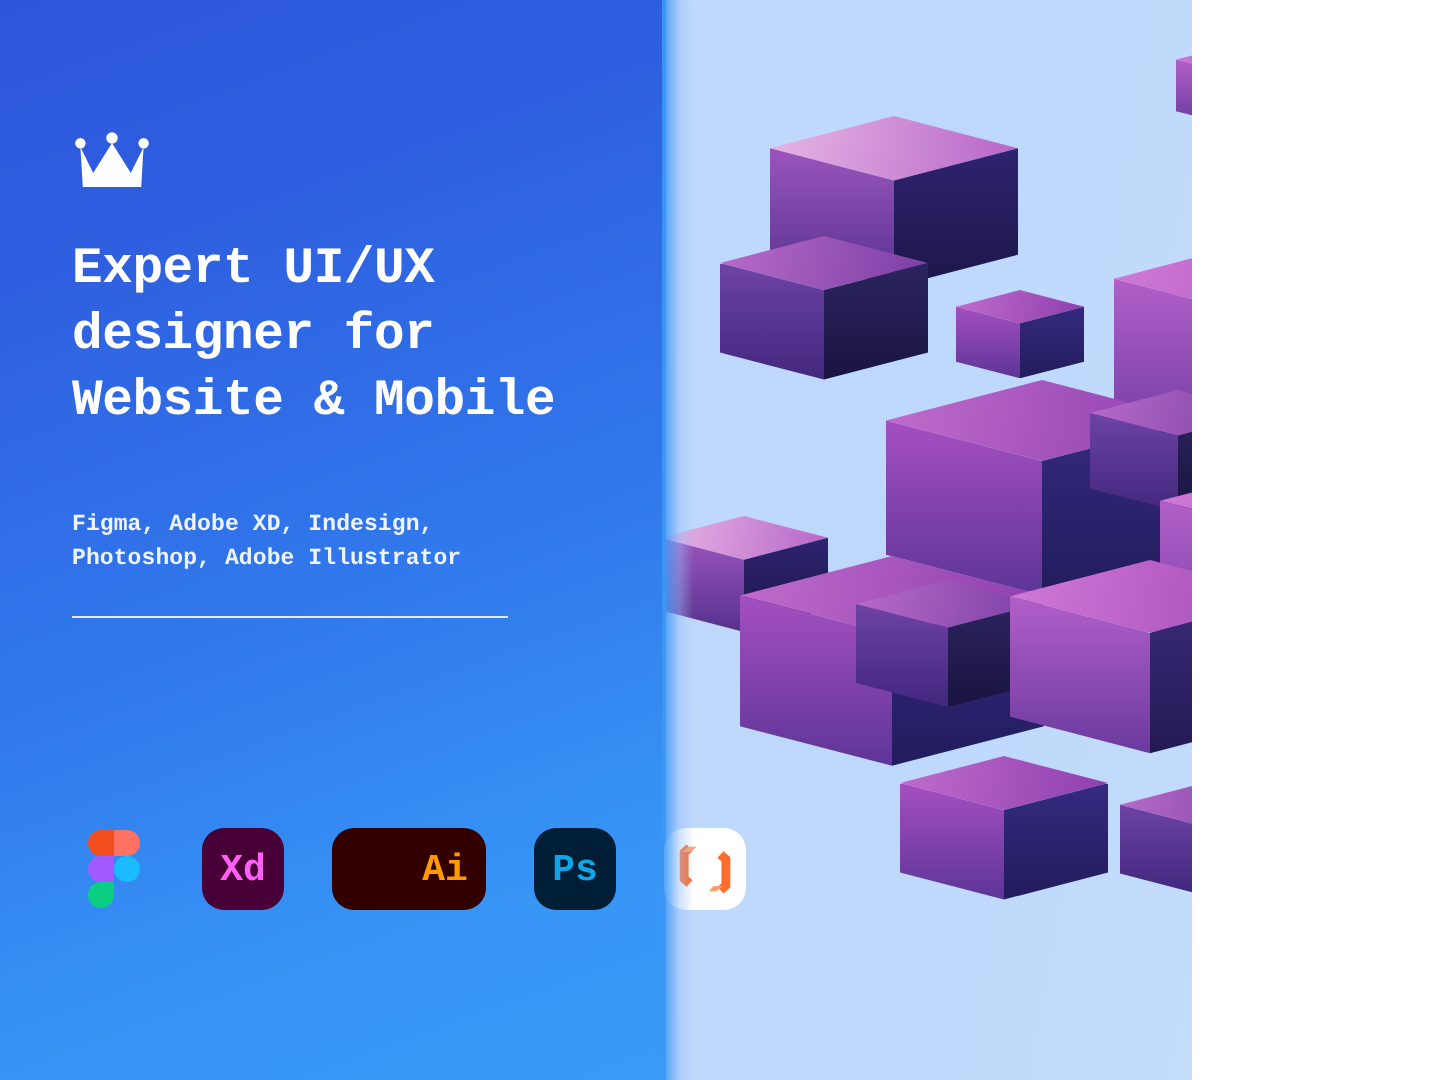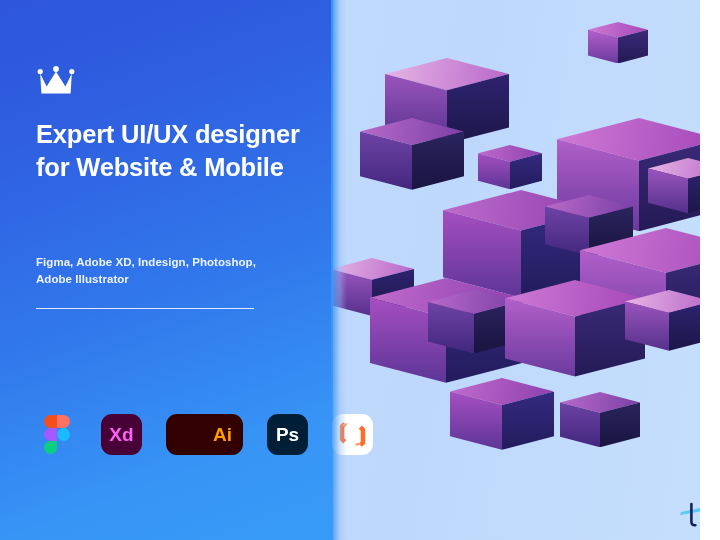--- a/index.html
+++ b/index.html
@@ -2,24 +2,24 @@
 <html><head>
 <meta charset="utf-8">
 <style>
   html, body {
     margin: 0;
     padding: 0;
     background: #ffffff;
   }
   .canvas {
     position: relative;
-    width: 700px;
+    width: 596px;
     height: 540px;
     overflow: hidden;
-    font-family: Liberation Sans, sans-serif;
+    font-family: Liberation Mono, monospace;
     background: #bfd9fd;
   }
 
   
   .art-panel {
     position: absolute;
     left: 0; top: 0;
     width: 720px; height: 540px;
     background: linear-gradient(100deg, #aecbfa 0%, #c2dbfc 22%, #bed8fc 60%, #c6dffd 100%);
   }
@@ -125,21 +125,21 @@
     align-items: center;
     justify-content: center;
     font-weight: bold;
     font-size: 19px;
     overflow: hidden;
     flex: 0 0 auto;
   }
   .app-icon.figma { background: transparent; border-radius: 0; }
   .app-icon.xd  { background: #470137; color: #ff61f6; }
   .app-icon.ai  { background: #330000; color: #ff9a00; padding-left: 36px; }
-  .app-icon.ps  { background: #001e36; color: #ffffff; }
+  .app-icon.ps  { background: #001e36; color: #0ea5e9; }
   .app-icon.invision { background: #ffffff; }
 
   
   .figma-glyph { position: relative; width: 26px; height: 39px; }
   .figma-glyph i { position: absolute; display: block; }
   .fg-tl { left: 0; top: 0; width: 13px; height: 13px; background: #f24e1e; border-radius: 7px 0 0 7px; }
   .fg-tr { left: 13px; top: 0; width: 13px; height: 13px; background: #ff7262; border-radius: 0 7px 7px 0; }
   .fg-ml { left: 0; top: 13px; width: 13px; height: 13px; background: #a259ff; border-radius: 7px 0 0 7px; }
   .fg-mr { left: 13px; top: 13px; width: 13px; height: 13px; background: #1abcfe; border-radius: 50%; }
   .fg-bl { left: 0; top: 26px; width: 13px; height: 13px; background: #0acf83; border-radius: 7px 0 7px 7px; }

